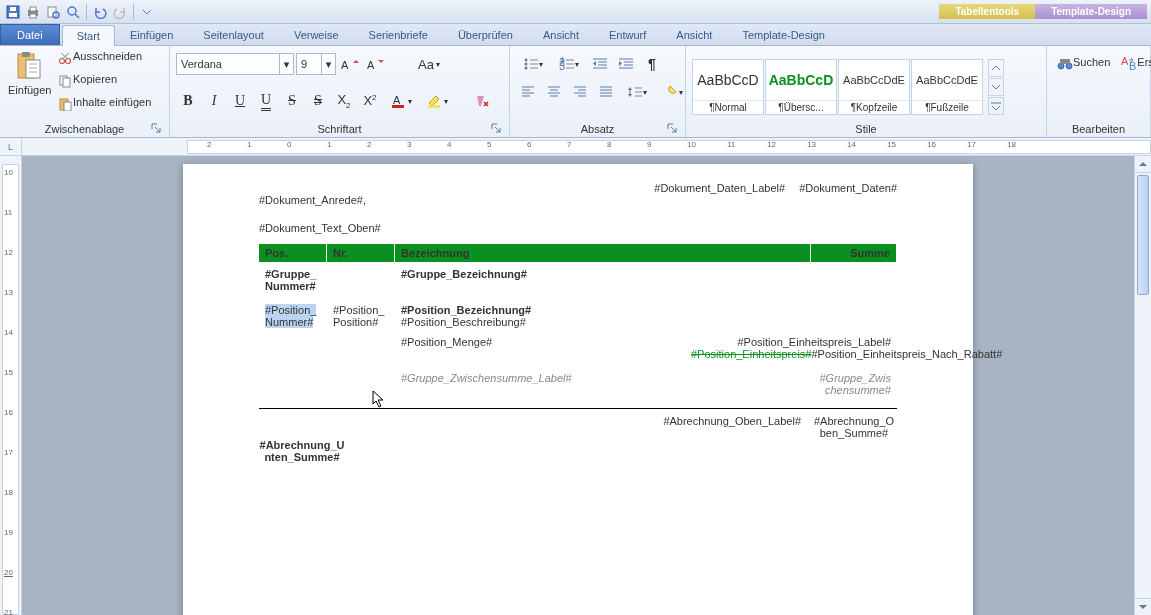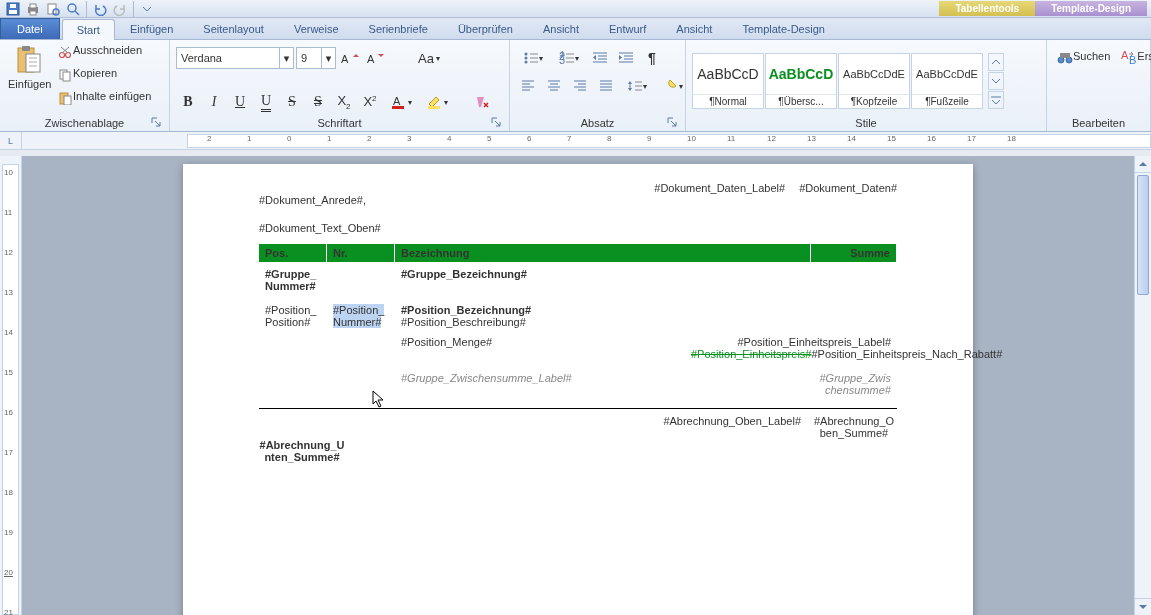--- a/index.html
+++ b/index.html
@@ -1,17 +1,17 @@
 <!DOCTYPE html>
 <html><head>
 <meta charset="utf-8">
 <style>
 *{margin:0;padding:0;box-sizing:border-box;font-family:Tahoma,Arial,sans-serif;font-size:11px;color:#333}
 body{background:#e6ebf2;user-select:none;overflow:hidden}
-.qat{height:18px;background:linear-gradient(#eef3fa,#d6e1f0);display:flex;align-items:center;padding:0 4px;gap:2px;border-bottom:1px solid #b0c0d8}
+.qat{height:24px;background:linear-gradient(#eef3fa,#d6e1f0);display:flex;align-items:center;padding:0 4px;gap:2px;border-bottom:1px solid #b0c0d8}
 .qat .ico{width:18px;height:18px;display:flex;align-items:center;justify-content:center;cursor:pointer}
 .qat .sep{width:1px;height:16px;background:#aabbd4;margin:0 2px}
 svg{display:block}
 .tabsbar{height:22px;background:linear-gradient(#e0e8f4,#d0dcee);display:flex;border-bottom:1px solid #a6b8d4}
 .tabbtn{padding:4px 14px 3px;cursor:pointer;border:1px solid transparent;border-bottom:none;color:#3a5a8a}
 .tabbtn.menu{background:linear-gradient(#5b8dd6,#3c6ab8);color:#fff;border-color:#355f9e;margin-right:2px;padding:4px 16px}
 .tabbtn.active{background:#f4f7fb;border-color:#a6b8d4;color:#3a5a8a;border-radius:3px 3px 0 0;position:relative;top:1px}
 .ctxgroup{margin-left:auto;display:flex}
 .ctxtab{padding:2px 16px;color:#fff;font-weight:bold;text-align:center;font-size:10px;display:flex;align-items:center}
 .ctxtab.tt{background:linear-gradient(#e6d878,#d4c050)}
@@ -190,21 +190,21 @@
       </div>
     </div>
     <div class="label"><span>Zwischenablage</span><span class="dlg">
           <svg width="10" height="10">
             <path d="M1 1 L1 6 M1 1 L6 1 M4 4 L9 9 M9 5 L9 9 L5 9" stroke="#5a7aa8" fill="none"></path>
           </svg>
         </span></div>
   </div>
 
   <div class="rgroup" style="width:340px">
-    <div class="body" style="flex-direction:column;gap:20px;padding-top:4px">
+    <div class="body" style="flex-direction:column;gap:13px;padding-top:4px">
       <div class="row">
         <div class="fontbox">
             <input style="width: 102px;" value="Verdana">
             <span class="dd">▾</span>
           </div>
         <div class="fontbox">
             <input style="width: 24px;" value="9">
             <span class="dd">▾</span>
           </div>
         <div class="ibtn">
@@ -516,22 +516,22 @@
         </div>
 
         <div class="trow grp">
           <div class="c c1" style="word-break:break-all">#Gruppe_Nummer#</div>
           <div class="c c2"></div>
           <div class="c c3">#Gruppe_Bezeichnung#</div>
           <div class="c c4"></div>
         </div>
 
         <div class="trow">
+          <div class="c c2" style="word-break:break-all"><span class="sel">#Position_Nummer#</span></div>
           <div class="c c1" style="word-break:break-all">#Position_Position#</div>
-          <div class="c c2" style="word-break:break-all"><span class="sel">#Position_Nummer#</span></div>
           <div class="c c3">
             <div class="posdesc">#Position_Bezeichnung#</div>
             <div>#Position_Beschreibung#</div>
             <div style="height:8px"></div>
             <div style="display:flex">
               <div style="flex:1">#Position_Menge#</div>
               <div style="width:200px;text-align:right">
                 <div>#Position_Einheitspreis_Label#</div>
                 <div><span class="unit">#Position_Einheitspreis#</span><span>#Position_Einheitspreis_Nach_Rabatt#</span></div>
               </div>

